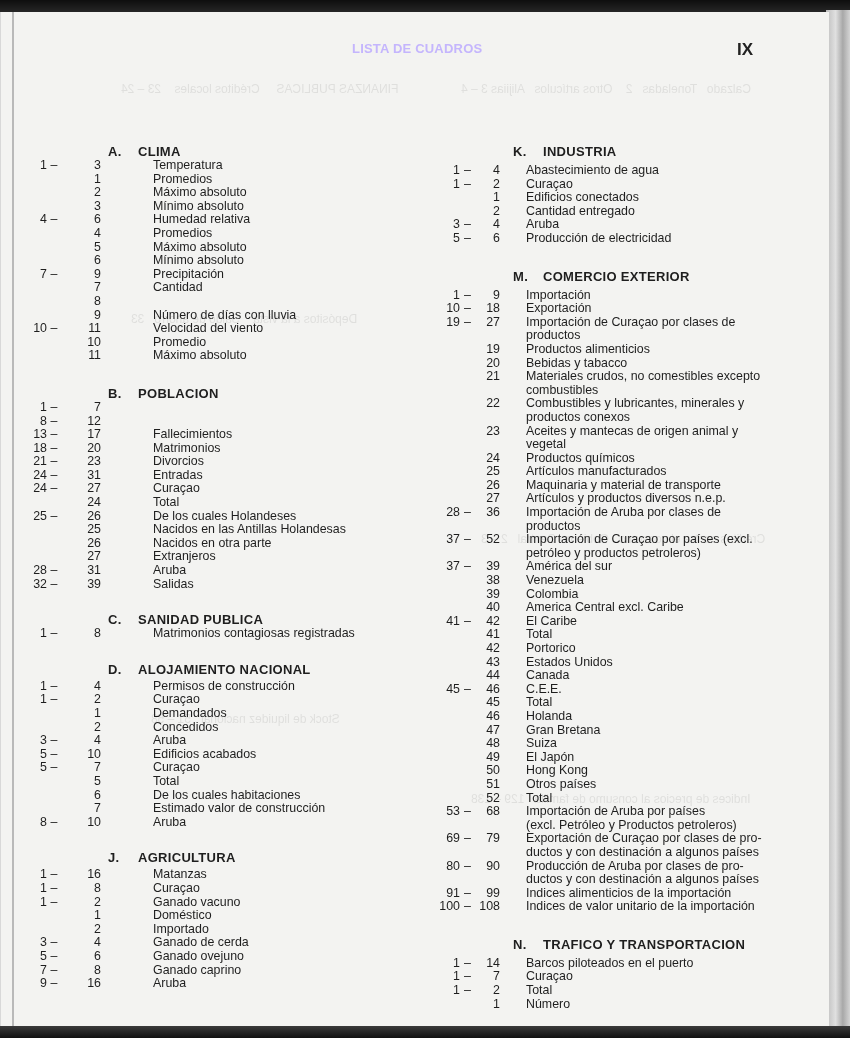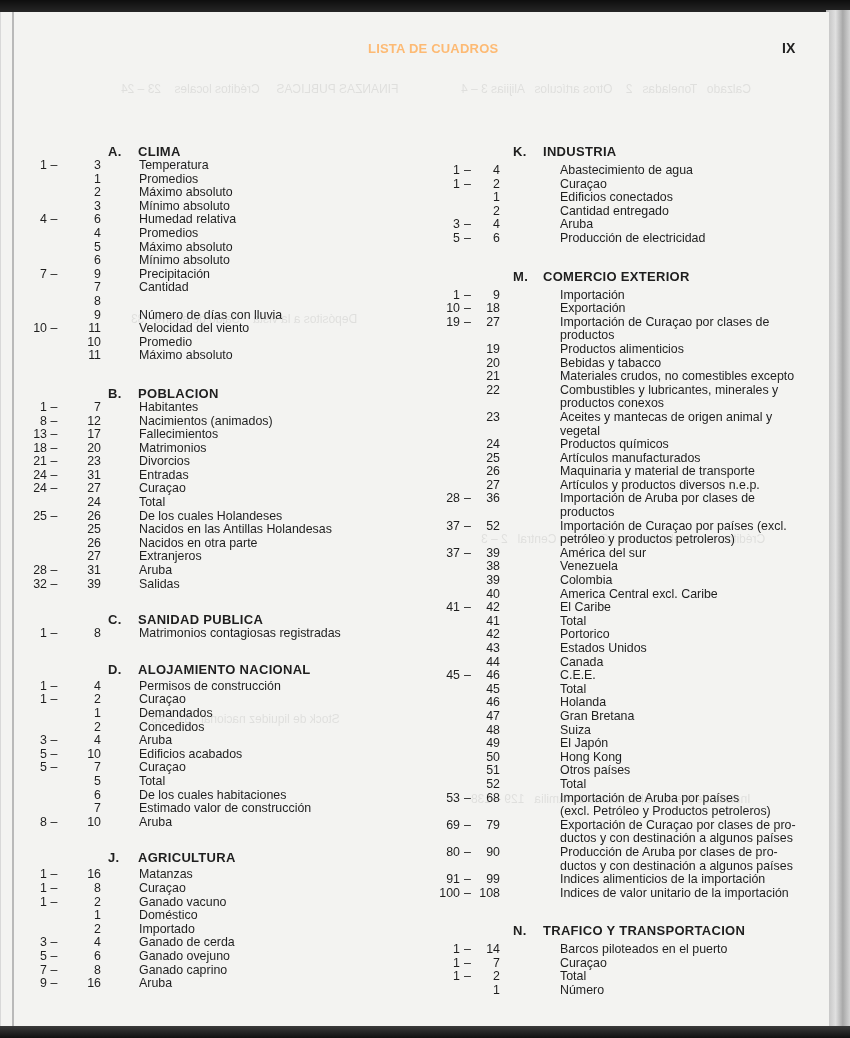--- a/index.html
+++ b/index.html
@@ -24,25 +24,25 @@
     position: absolute; left: 0; top: 12px; width: 828px; height: 1016px;
     background: #f3f3f1;
     border-left: 1px solid #d8d8d8;
   }
   .binding {
     position: absolute; left: 12px; top: 12px; width: 2px; height: 1016px;
     background: #b9b9b9;
   }
   .header-title {
     position: absolute; left: 352px; top: 41px;
-    font-size: 13px; font-weight: bold; color: #fdba74; letter-spacing: 0.2px; margin-left: 16px;
+    font-size: 13px; font-weight: bold; color: #c4b5fd; letter-spacing: 0.2px;
   }
   .page-number {
-    position: absolute; left: 782px; top: 40px;
-    font-size: 14px; font-weight: bold; color: #222;
+    position: absolute; left: 737px; top: 40px;
+    font-size: 17px; font-weight: bold; color: #222;
   }
   .col { position: absolute; }
   .col-left { left: 20px; top: 141px; width: 400px; }
   .col-right { left: 420px; top: 141px; width: 400px; }
   .section { margin-bottom: 0; }
   .section-head {
     display: flex; height: 18px; align-items: flex-end;
     font-size: 13px; font-weight: bold; color: #1e1e1e; letter-spacing: 0.3px;
   }
   .sec-letter { width: 30px; text-align: left; }
@@ -50,26 +50,26 @@
     display: flex; font-size: 12.4px; line-height: 13.6px; color: #1e1e1e;
   }
   .r-from { text-align: right; }
   .r-dash { text-align: center; }
   .r-to { text-align: right; }
   .r-label { flex: 1; }
   .col-left .section-head { padding-left: 88px; }
   .col-left .r-from { width: 27px; }
   .col-left .r-dash { width: 14px; }
   .col-left .r-to { width: 40px; }
-  .col-left .r-label { padding-left: 38px; }
+  .col-left .r-label { padding-left: 52px; }
   .col-right .section-head { padding-left: 93px; }
   .col-right .r-from { width: 40px; }
   .col-right .r-dash { width: 15px; }
   .col-right .r-to { width: 25px; }
-  .col-right .r-label { padding-left: 60px; text-align: justify; }
+  .col-right .r-label { padding-left: 26px; text-align: justify; }
   .gap-md { height: 14px; }
   .ghost {
     position: absolute; color: rgba(90,90,90,0.13); font-size: 12px;
     transform: scaleX(-1); white-space: nowrap; pointer-events: none;
   }
 </style>
 </head>
 <body>
 
 <div class="scan-top"></div>
@@ -192,27 +192,25 @@
   <div class="section">
     <div class="section-head">
       <span class="sec-letter">B.</span>
       <span>POBLACION</span>
     </div>
     <div class="rows">
         <div class="row">
           <span class="r-from">1</span>
           <span class="r-dash">–</span>
           <span class="r-to">7</span>
-          <span class="r-label">Habitantes</span>
         </div>
         <div class="row">
           <span class="r-from">8</span>
           <span class="r-dash">–</span>
           <span class="r-to">12</span>
-          <span class="r-label">Nacimientos (animados)</span>
         </div>
         <div class="row">
           <span class="r-from">13</span>
           <span class="r-dash">–</span>
           <span class="r-to">17</span>
           <span class="r-label">Fallecimientos</span>
         </div>
         <div class="row">
           <span class="r-from">18</span>
           <span class="r-dash">–</span>
@@ -532,20 +530,21 @@
         <div class="row">
           <span class="r-from"></span>
           <span class="r-dash"></span>
           <span class="r-to">21</span>
           <span class="r-label">Materiales crudos, no comestibles excepto</span>
         </div>
         <div class="row">
           <span class="r-from"></span>
           <span class="r-dash"></span>
           <span class="r-to"></span>
+          <span class="r-label">combustibles</span>
         </div>
         <div class="row">
           <span class="r-from"></span>
           <span class="r-dash"></span>
           <span class="r-to">22</span>
           <span class="r-label">Combustibles y lubricantes, minerales y</span>
         </div>
         <div class="row">
           <span class="r-from"></span>
           <span class="r-dash"></span>

